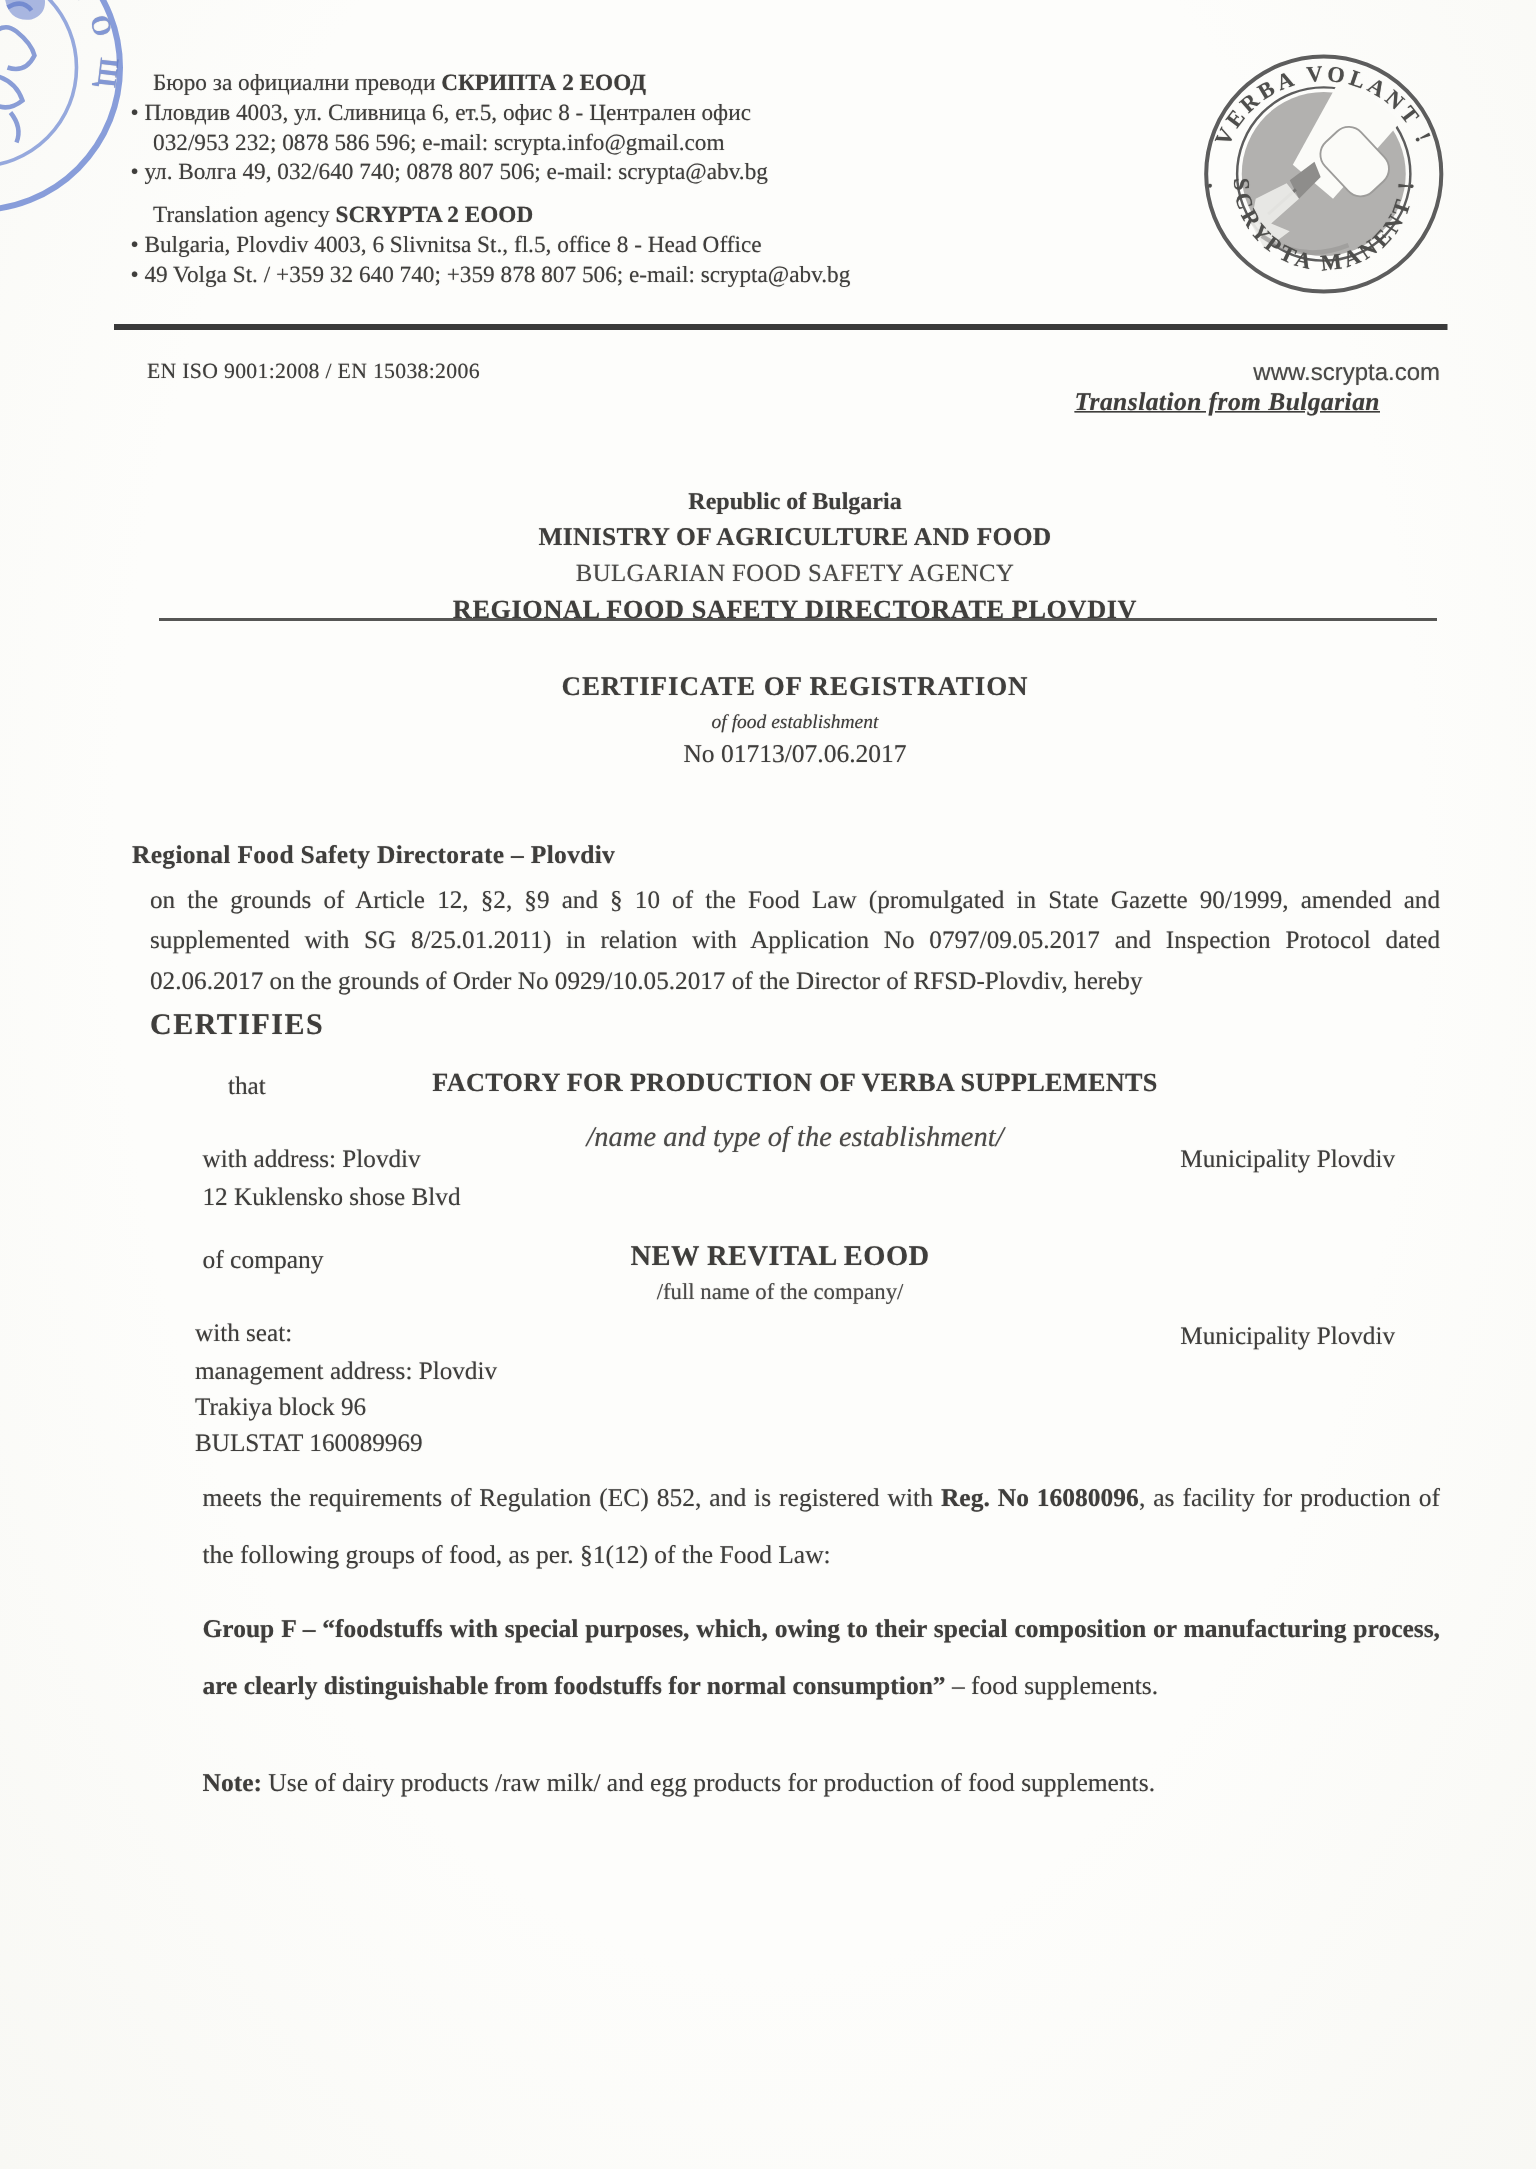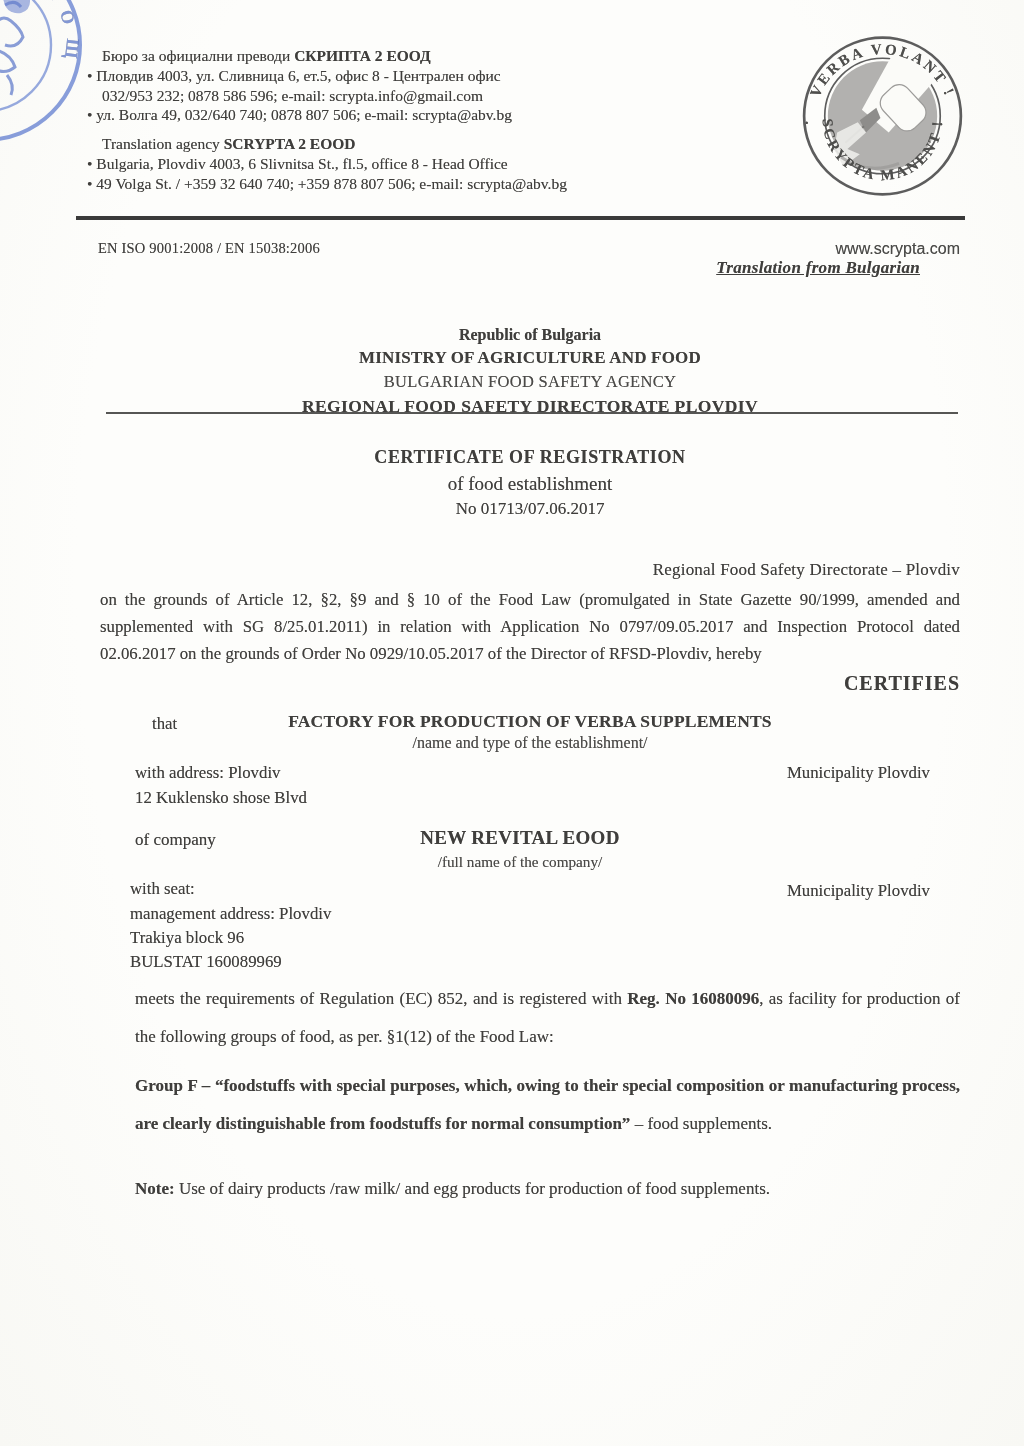--- a/index.html
+++ b/index.html
@@ -40,35 +40,35 @@
 
   .authority { left:100px; top:326px; width:860px; text-align:center; }
   .authority .a1 { font-size:16px; font-weight:bold; margin-bottom:4px; }
   .authority .a2 { font-size:17px; font-weight:bold; margin-bottom:4px; letter-spacing:.2px; }
   .authority .a3 { font-size:16.5px; margin-bottom:4px; letter-spacing:.3px; color:#4b4a48; }
   .authority .a4 { font-size:17.5px; font-weight:bold; letter-spacing:.4px; }
   .authority-rule { left:106px; top:412px; width:852px; height:2.4px; background:#565violet654; background:#565654; }
 
   .cert-block { left:100px; top:447px; width:860px; text-align:center; }
   .cert-title { font-size:18px; font-weight:bold; letter-spacing:.6px; margin-bottom:5px; }
-  .cert-sub { font-size:19px; margin-bottom:4px; }
+  .cert-sub { font-size:13px; margin-bottom:4px;font-style:italic; }
   .cert-no { font-size:17px; }
 
-  .directorate-heading { left:100px; top:560px; width:860px; text-align:right;
-    font-size:17px; font-weight:normal; letter-spacing:.2px; }
+  .directorate-heading { left:88px; top:560px; width:860px; text-align:left;
+    font-size:17px; font-weight:bold; letter-spacing:.2px; }
   .grounds { left:100px; top:586px; width:860px; font-size:16.8px; line-height:1.62;
     text-align:justify; }
 
-  .certifies { left:100px; top:672px; width:860px; text-align:right;
+  .certifies { left:100px; top:672px; width:860px; text-align:left;
     font-size:20px; font-weight:bold; letter-spacing:1px; }
 
   .that-label { left:152px; top:714px; font-size:16.8px; }
   .establishment { left:140px; top:711px; width:780px; text-align:center; }
   .establishment-name { font-size:17.5px; font-weight:bold; letter-spacing:.2px; }
-  .establishment-caption { font-size:16px; margin-top:2px; color:#4b4a48; }
+  .establishment-caption { font-size:19px; font-style:italic; margin-top:16px; color:#4b4a48; }
 
   .addr1 { left:135px; top:763px; font-size:16.8px; }
   .muni1 { top:763px; right:94px; font-size:16.8px; }
   .addr2 { left:135px; top:788px; font-size:16.8px; }
 
   .company-label { left:135px; top:830px; font-size:17px; }
   .company-block { left:140px; top:827px; width:760px; text-align:center; }
   .company-name { font-size:19px; font-weight:bold; letter-spacing:.3px; }
   .company-caption { font-size:15.2px; margin-top:4px; color:#4b4a48; }
 

